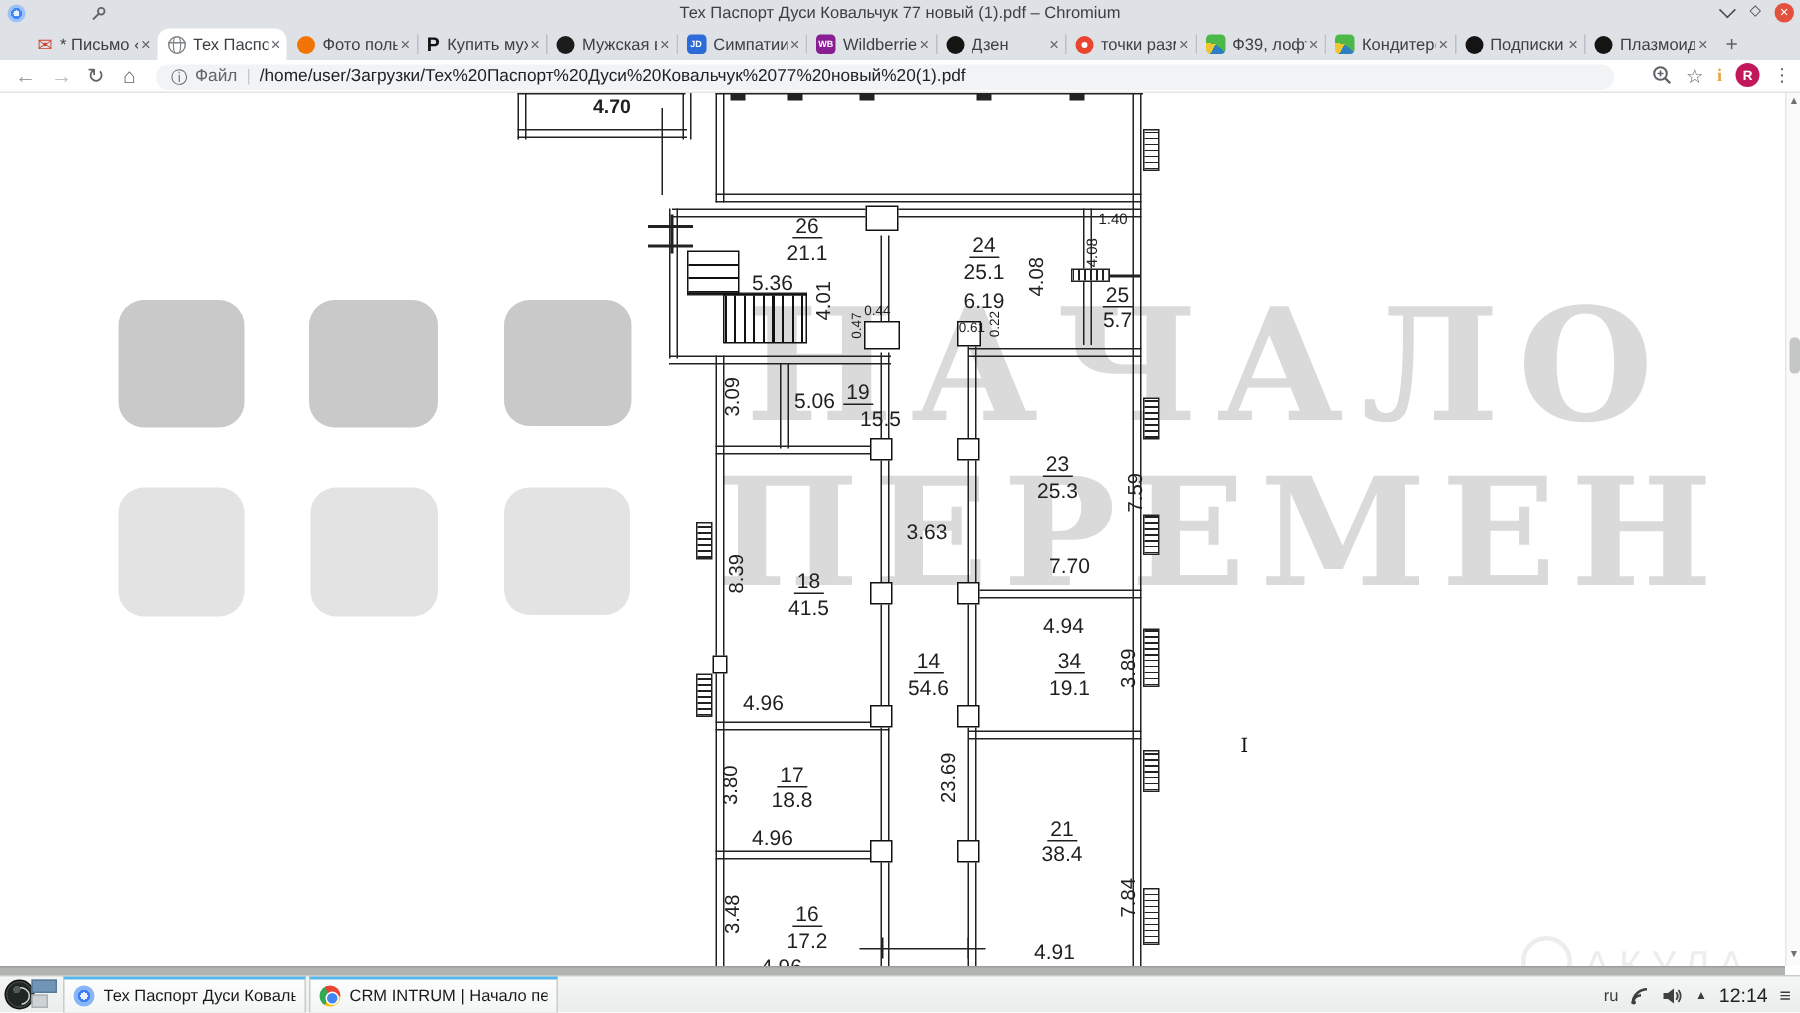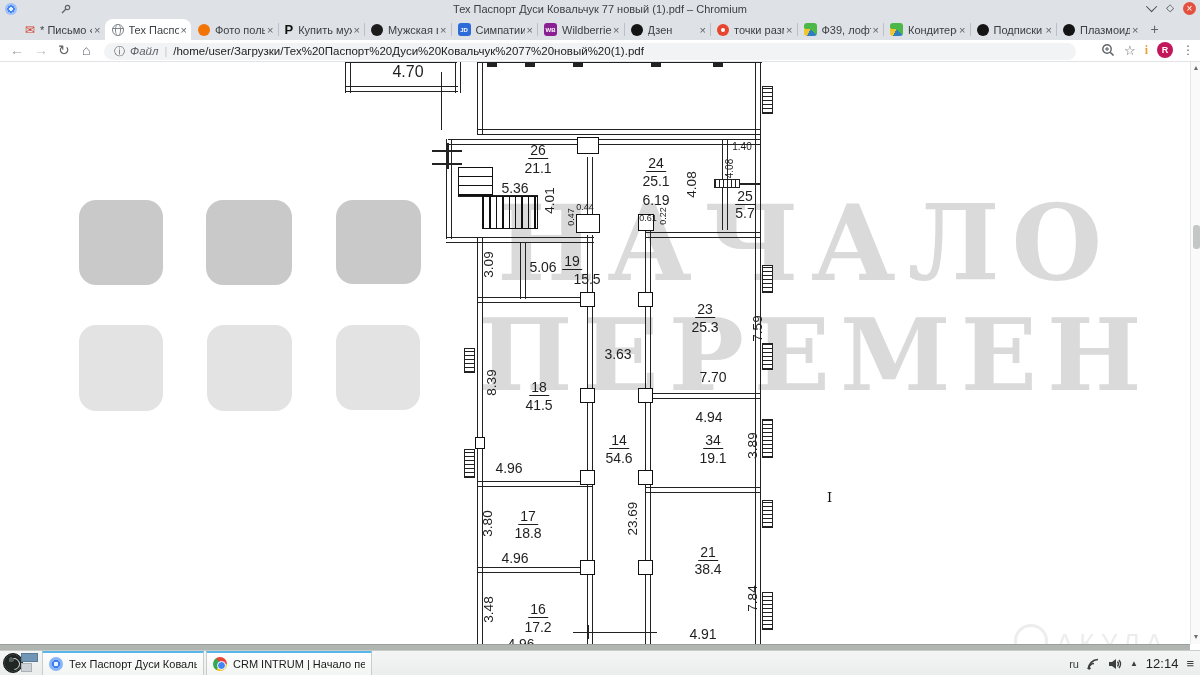--- a/index.html
+++ b/index.html
@@ -34,21 +34,21 @@
   .fletter { font-size:13px; font-weight:bold; }
   .fbadge { width:13px; height:13px; border-radius:3px; color:#fff; font-size:6px; font-weight:bold; }
   .fgis { width:13px; height:13px; border-radius:3px; background:conic-gradient(#4cb84a 0 130deg, #2e7fc2 130deg 210deg, #efc531 210deg 280deg, #4cb84a 280deg); }
   .newtab { width:24px; height:21px; font-size:14px; color:#5f6368; text-align:center; line-height:20px; }
 
   
   #toolbar { position:absolute; left:0; top:40px; width:1200px; height:22px; background:#fff; border-bottom:1px solid #e1e3e6; }
   .nav-ic { position:absolute; top:2px; font-size:14px; color:#5f6368; }
   .url-pill { position:absolute; left:104px; top:2.5px; width:972px; height:17px; background:#f1f3f4; border-radius:9px; display:flex; align-items:center; padding:0 10px; overflow:hidden; }
   .url-info { color:#5f6368; font-size:11px; margin-right:5px; }
-  .url-scheme { color:#5f6368; font-size:11.5px;font-style:italic; }
+  .url-scheme { color:#5f6368; font-size:11.5px; }
   .url-div { color:#c6c9cc; margin:0 6px; font-size:11px; }
   .url-path { color:#202124; font-size:11.5px; white-space:nowrap; }
   .tool-right { position:absolute; right:6px; top:2px; display:flex; align-items:center; gap:9px; }
   .star { color:#5f6368; font-size:13px; }
   .ext-i { color:#e8a33d; font-weight:bold; font-size:12px; font-family:"Liberation Serif",serif; }
   .avatar { width:16px; height:16px; border-radius:50%; background:#c2185b; color:#fff; font-size:9px; font-weight:bold; text-align:center; line-height:16px; }
   .kebab { color:#5f6368; font-size:12px; letter-spacing:0; }
 
   
   #content { position:absolute; left:0; top:62px; width:1190px; height:582px; background:#fff; overflow:hidden; }
@@ -67,21 +67,21 @@
   .col { position:absolute; width:15px; height:15px; background:#fff; border:1.6px solid #111; z-index:5; }
   .win { position:absolute; width:11px; border:1.4px solid #222; background:#fff repeating-linear-gradient(0deg,#222 0 1.2px,transparent 1.2px 4px); z-index:4; }
   .winh { position:absolute; height:9px; border:1.4px solid #222; background:#fff repeating-linear-gradient(90deg,#222 0 1.2px,transparent 1.2px 4px); z-index:4; }
   .stairs { position:absolute; border:1.5px solid #111; background:repeating-linear-gradient(90deg,#111 0 1.4px,transparent 1.4px 6.4px); }
   .rail { position:absolute; border:1.5px solid #111; background:repeating-linear-gradient(0deg,#111 0 1.3px,transparent 1.3px 9px); }
   .stub { position:absolute; width:10px; height:5px; background:#222; }
 
   .rnum,.rarea,.dim { position:absolute; transform:translateX(-50%); font-size:14px; color:#1f1f1f; white-space:nowrap; z-index:6; }
   .rnum span { border-bottom:1.4px solid #1f1f1f; padding:0 2px; }
   .dimv { position:absolute; width:40px; text-align:center; transform:rotate(-90deg); font-size:13.5px; color:#1f1f1f; white-space:nowrap; z-index:6; }
-  .sz9 { font-size:9px; } .sz10 { font-size:10px; } .sz12 { font-size:16px; }
+  .sz9 { font-size:9px; } .sz10 { font-size:10px; } .sz12 { font-size:13px;font-weight:bold; }
 
   .ibeam { position:absolute; font-family:"DejaVu Serif",serif; font-size:13px; color:#111; z-index:9; }
 
   
   #vscroll { position:absolute; left:1190px; top:62px; width:10px; height:582px; background:#fafafa; border-left:1px solid #e6e6e6; z-index:8; }
   .sb-arrow { position:absolute; left:1px; width:8px; text-align:center; font-size:7px; color:#707070; }
   .sb-thumb { position:absolute; left:1.5px; width:7px; height:24px; background:#c4c7c5; border-radius:3px; }
   #hstrip { position:absolute; left:0; top:644px; width:1190px; height:6px; background:#b0b5b1; border-top:1px solid #9a9f9b; z-index:8; }
 
   

